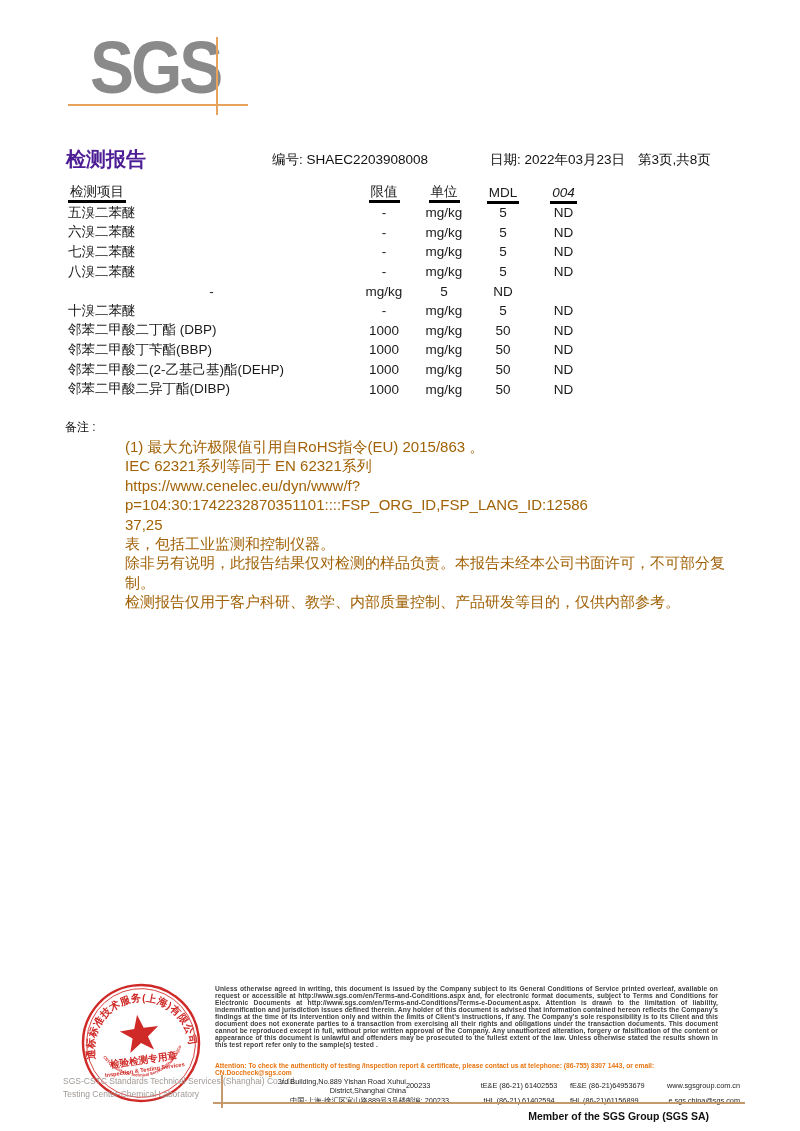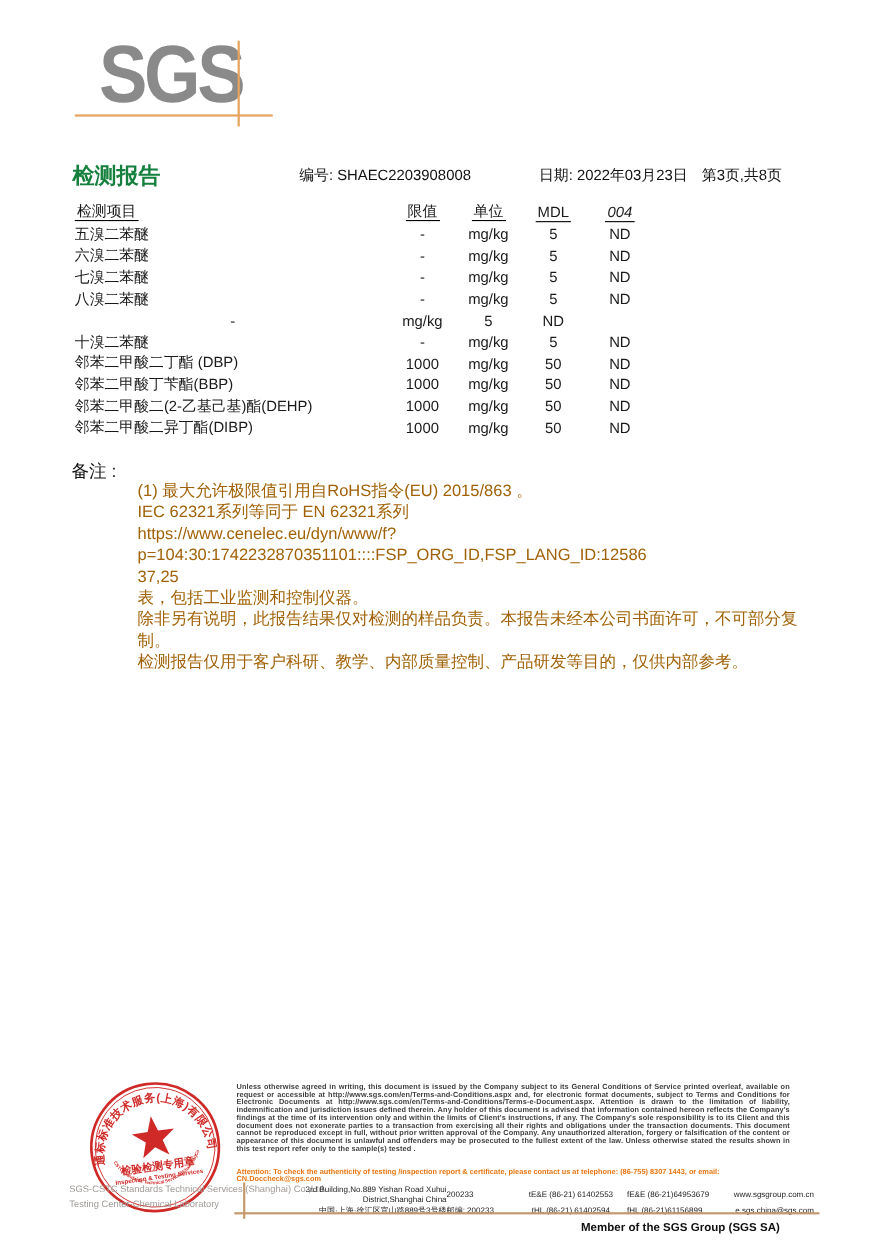--- a/index.html
+++ b/index.html
@@ -20,37 +20,37 @@
   .logo-text {
     position: absolute; left: 90px; top: 30px;
     font-size: 66px; font-weight: 700; letter-spacing: -3px;
     color: #8a8a8a; line-height: 1;
     transform: scaleY(1.12); transform-origin: top left;
   }
   .logo-hline { position: absolute; left: 68px; top: 104px; width: 180px; height: 2px; background: #e6a35e; }
   .logo-vline { position: absolute; left: 216px; top: 37px; width: 2px; height: 78px; background: #e6a35e; }
 
   
-  .doc-title { position: absolute; left: 66px; top: 146px; font-size: 20px; font-weight: 700; color: #15803d; }
+  .doc-title { position: absolute; left: 66px; top: 146px; font-size: 20px; font-weight: 700; color: #4c1d95; }
   .hdr-item { position: absolute; top: 151px; font-size: 13.5px; color: #111; }
   .hdr-no   { left: 272px; }
   .hdr-date { left: 490px; }
   .hdr-page { left: 638px; }
 
   
   .tbl { position: absolute; left: 68px; top: 181px; width: 530px; font-size: 13.5px; }
   .tbl-row { display: grid; grid-template-columns: 287px 58px 62px 56px 65px; height: 19.6px; align-items: center; }
   .tbl-row .c { text-align: center; }
   .tbl-row .l { text-align: left; }
   .tbl-head { height: 22px; }
-  .tbl-head span { border-bottom: 1px solid #000000; padding: 0 2px 1px 2px; margin-top: 36px; }
+  .tbl-head span { border-bottom: 3px solid #000000; padding: 0 2px 1px 2px; margin-top: 36px; }
   .tbl-head .sample-id { font-style: italic; }
 
   
-  .notes-label { position: absolute; left: 65px; top: 419px; font-size: 16px; color: #111; }
+  .notes-label { position: absolute; left: 65px; top: 419px; font-size: 12px; color: #111; }
   .notes { position: absolute; left: 125px; top: 437px; width: 620px; font-size: 15px; line-height: 19.4px; color: #a16207; }
 
   
   .stamp { position: absolute; left: 80px; top: 982px; width: 122px; height: 122px; transform: rotate(-8deg); }
   .company-lines { position: absolute; left: 63px; top: 1075px; font-size: 8.5px; line-height: 13px; color: #a09a96; }
   .legal {
     position: absolute; left: 215px; top: 986px; width: 503px;
     font-size: 6.7px; line-height: 6.95px; text-align: justify;
     color: #3f3f3f; font-weight: 600; letter-spacing: 0.1px;
   }

